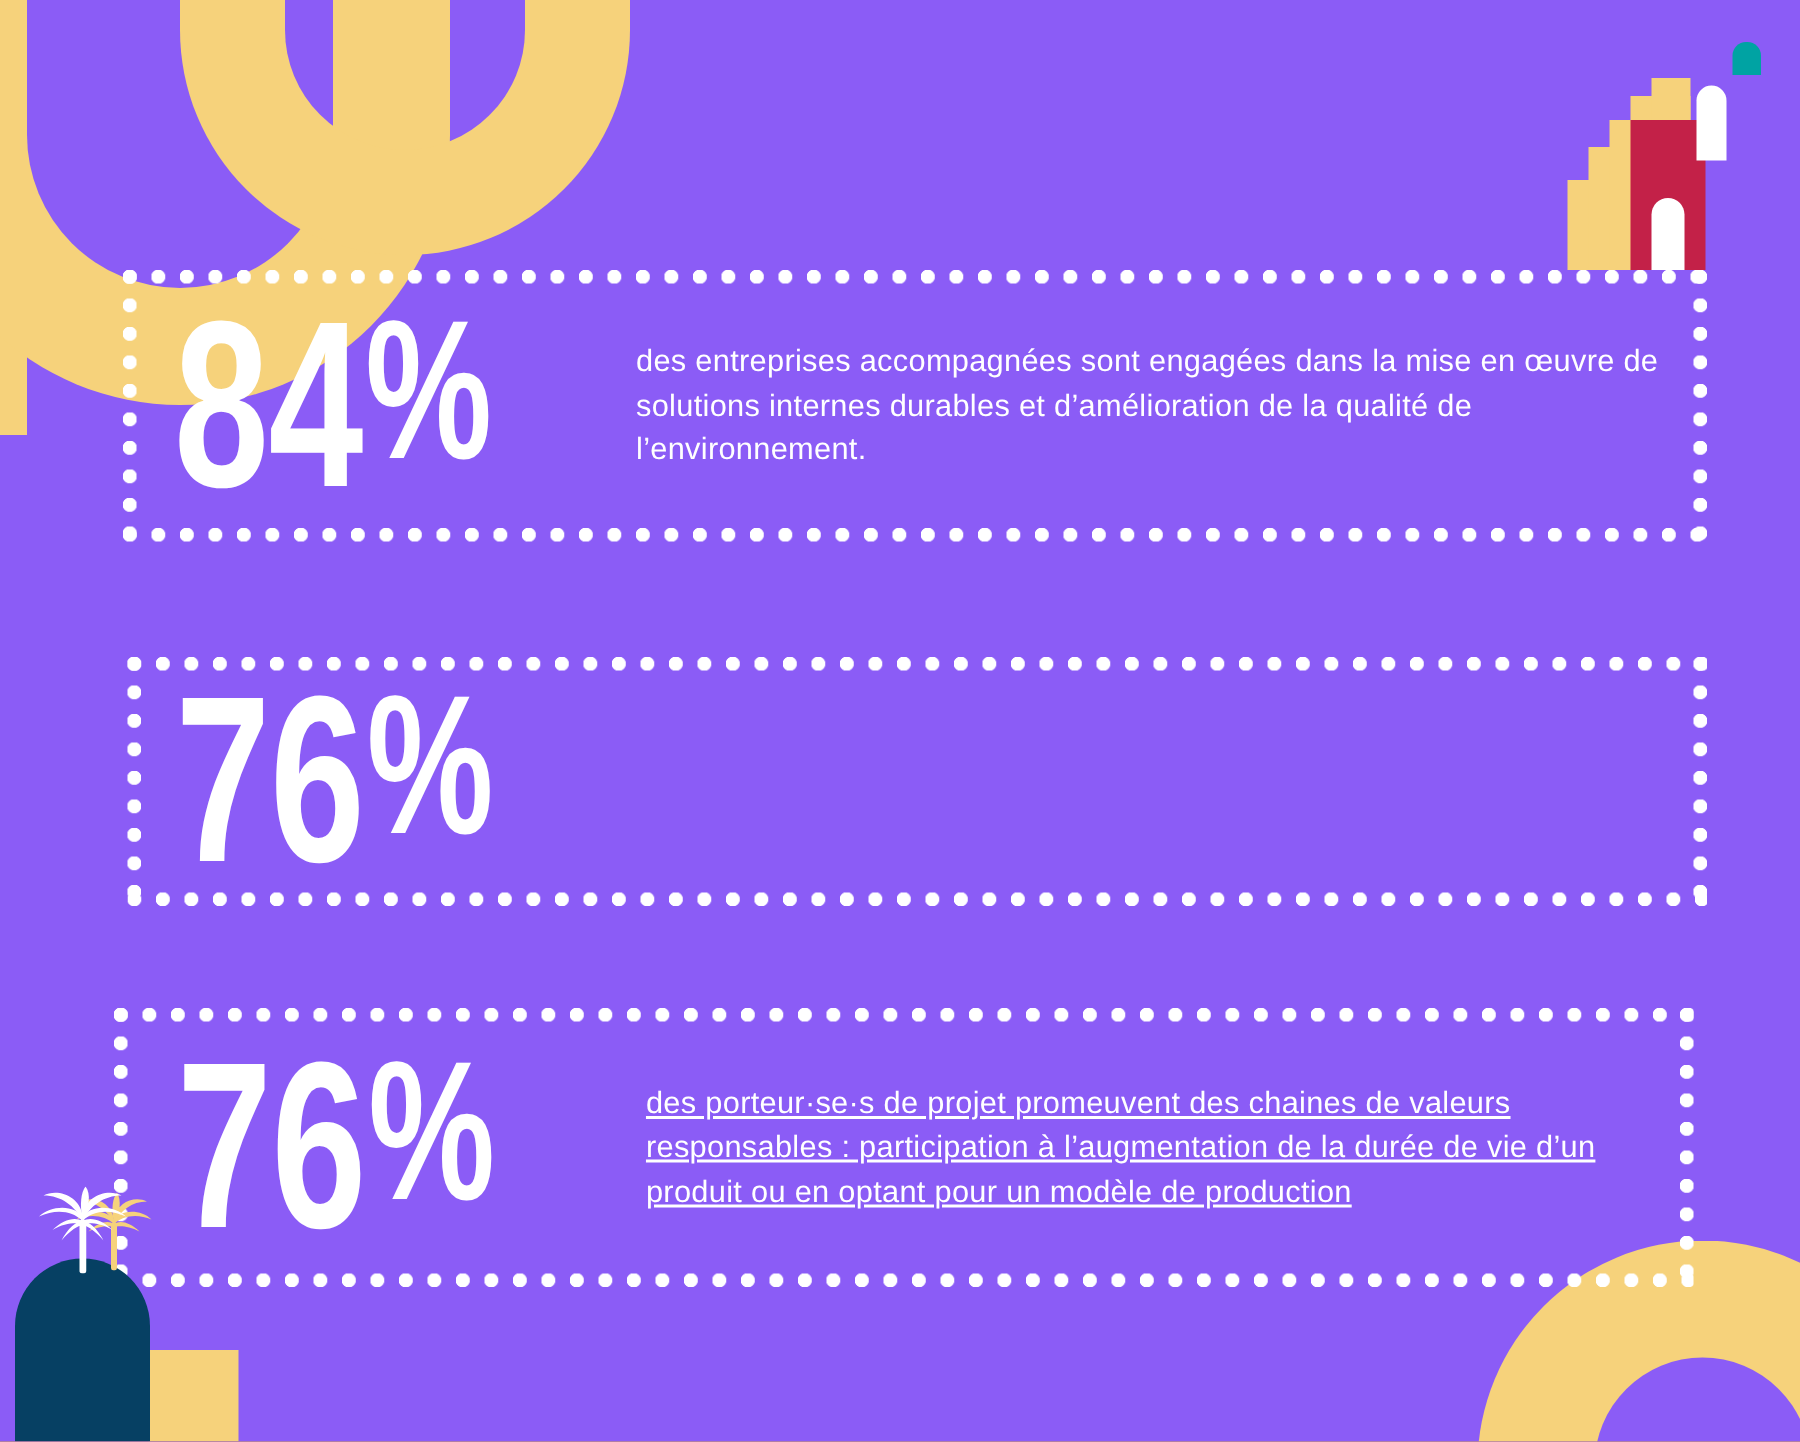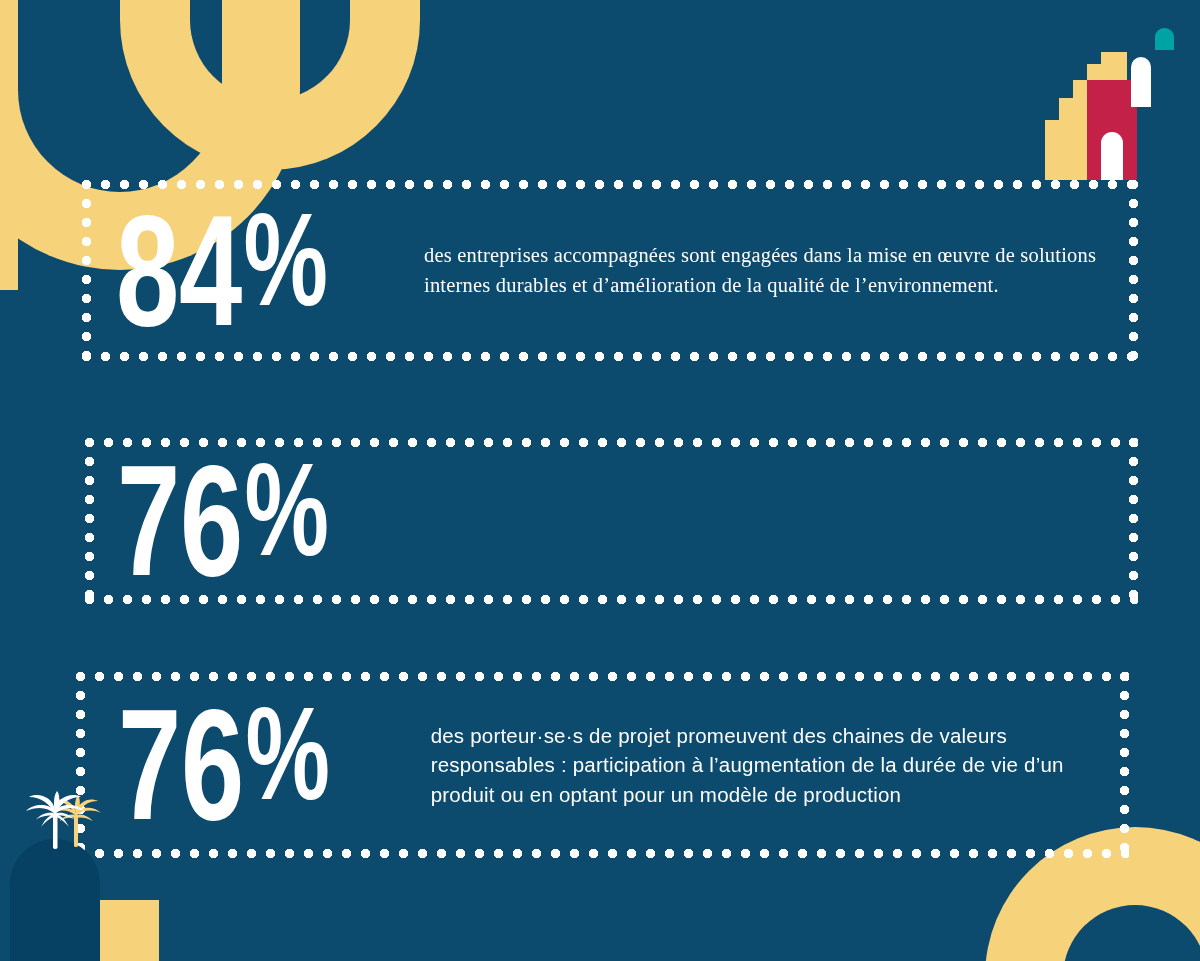--- a/index.html
+++ b/index.html
@@ -13,21 +13,21 @@
   body {
     font-family: "Liberation Sans", sans-serif;
     background: #F0B420;
     position: relative;
   }
 
   #infographic {
     position: relative;
     width: 1200px;
     height: 961px;
-    background: #0c4a6e;
+    background: #8b5cf6;
     overflow: hidden;
   }
 
   
   .bg-layer {
     position: absolute;
     inset: 0;
     pointer-events: none;
   }
 
@@ -236,29 +236,29 @@
     color: #FFFFFF;
     font-size: 20.5px;
     line-height: 1.44;
     font-weight: 400;
     letter-spacing: 0.01em;
   }
 
   
   #block-0 { left: 82px;  top: 180px; width: 1056px; height: 181px; }
   #block-0 .pct-wrap { width: 300px; margin-left: 34px; }
-  #block-0 .desc { width: 710px; margin-left: 8px; font-family: Liberation Serif, serif; }
+  #block-0 .desc { width: 710px; margin-left: 8px; }
 
   #block-1 { left: 85px;  top: 438px; width: 1053px; height: 166px; }
   #block-1 .pct-wrap { width: 300px; margin-left: 32px; }
   #block-1 .desc { width: 706px; margin-left: 8px; text-align: justify; }
 
   #block-2 { left: 76px;  top: 672px; width: 1053px; height: 186px; }
   #block-2 .pct-wrap { width: 310px; margin-left: 42px; }
-  #block-2 .desc { width: 706px; margin-left: 6px; }
+  #block-2 .desc { width: 706px; margin-left: 6px; text-decoration: underline; }
 
   .pct-wrap { position: relative; height: 100%; display: flex; align-items: center; }
 </style>
 </head>
 <body>
 
 <div id="infographic">
 
   <div class="bg-layer">
     <div class="bg-u-stem"></div>

